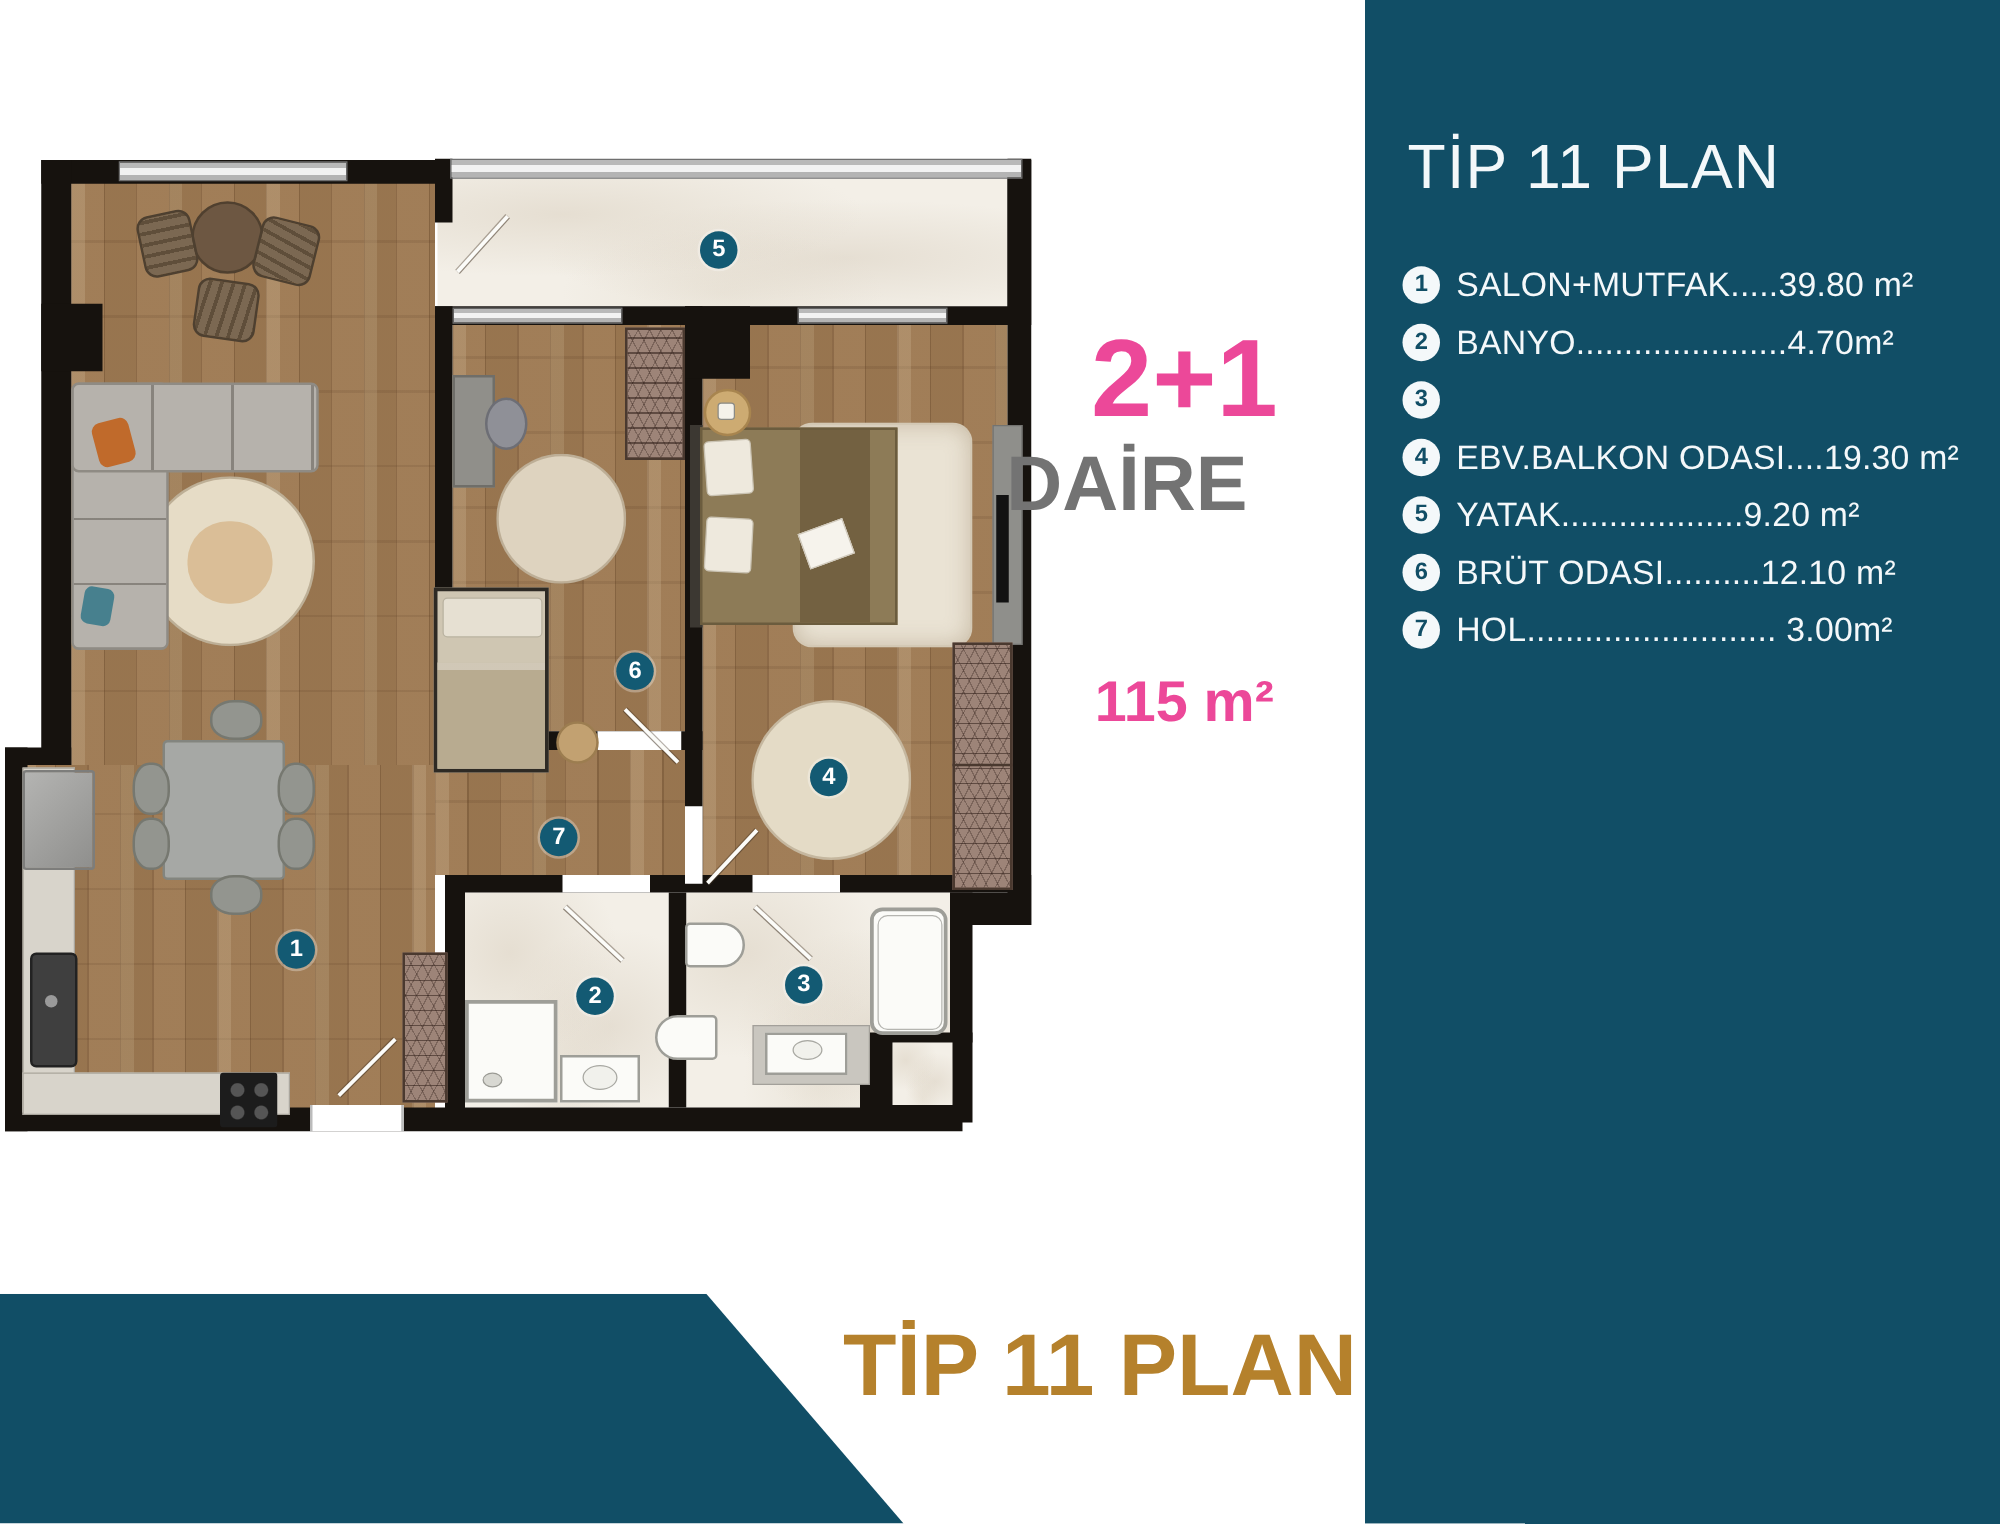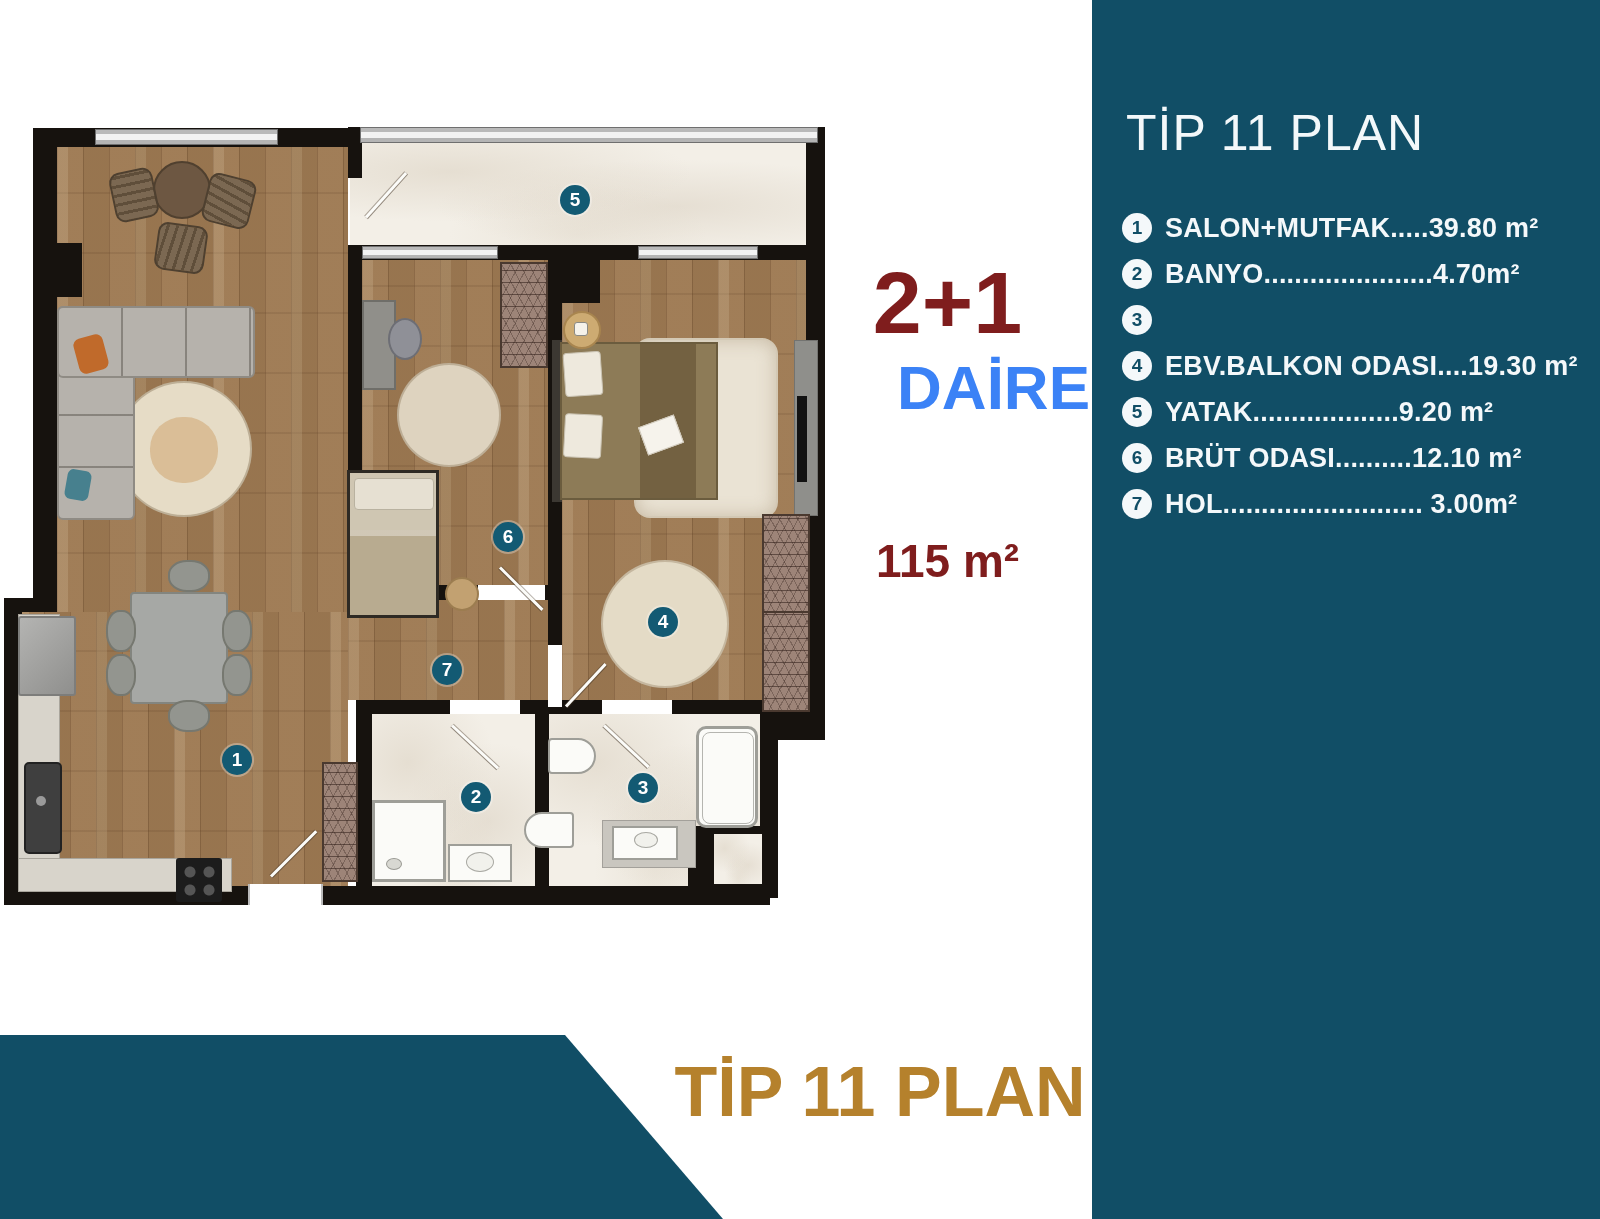--- a/index.html
+++ b/index.html
@@ -37,25 +37,25 @@
   .gray-furn{position:absolute;background:#b6b2ac;border:2px solid #8f8b84;box-sizing:border-box;border-radius:6px;}
   .white-fix{position:absolute;background:#fbfbf8;border:2px solid #9e9e98;box-sizing:border-box;}
   
   #sidebar{position:absolute;left:1092px;top:0;width:508px;height:1219px;background:#114e66;}
   #sidebar-title{position:absolute;left:34px;top:104px;color:#f3f8fa;font-size:50px;font-weight:400;
         letter-spacing:1px;white-space:nowrap;}
   #legend{position:absolute;left:30px;top:205px;right:8px;}
   .room-row{display:flex;align-items:center;height:46px;}
   .badge{flex:0 0 30px;width:30px;height:30px;border-radius:50%;background:#f4f8fa;color:#114e66;
         font-size:19px;font-weight:700;display:flex;align-items:center;justify-content:center;margin-right:13px;}
-  .room-label{color:#f4f8fa;font-size:27px;white-space:nowrap;letter-spacing:0.2px;font-weight:bold;}
-  
-  .teal-txt{color:#7f1d1d;}
+  .room-label{color:#f4f8fa;font-size:27px;white-space:nowrap;letter-spacing:0.2px;}
+  
+  .teal-txt{color:#ec4899;}
   #layout-type{position:absolute;left:805px;top:252px;width:285px;text-align:center;font-size:88px;font-weight:700;}
-  #unit-label{position:absolute;left:805px;top:352px;width:285px;text-align:right;font-size:62px;font-weight:700;color:#3b82f6;}
+  #unit-label{position:absolute;left:805px;top:352px;width:285px;text-align:left;font-size:62px;font-weight:700;color:#737373;}
   #gross-label{position:absolute;left:818px;top:464px;width:295px;text-align:center;font-size:46px;font-weight:600;}
   #gross-area{position:absolute;left:805px;top:534px;width:285px;text-align:center;font-size:46px;font-weight:600;}
   
   #footer-band{position:absolute;left:0;top:1035px;width:730px;height:184px;background:#114e66;
         clip-path:polygon(0 0,565px 0,723px 184px,0 184px);}
   #footer-title{position:absolute;left:660px;top:1052px;width:440px;text-align:center;
         font-size:70px;font-weight:700;color:#b5812c;white-space:nowrap;}
 </style>
 </head>
 <body>

